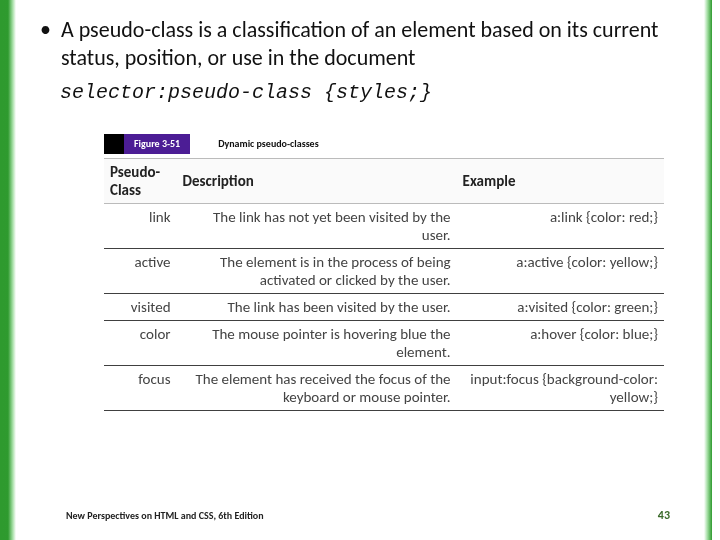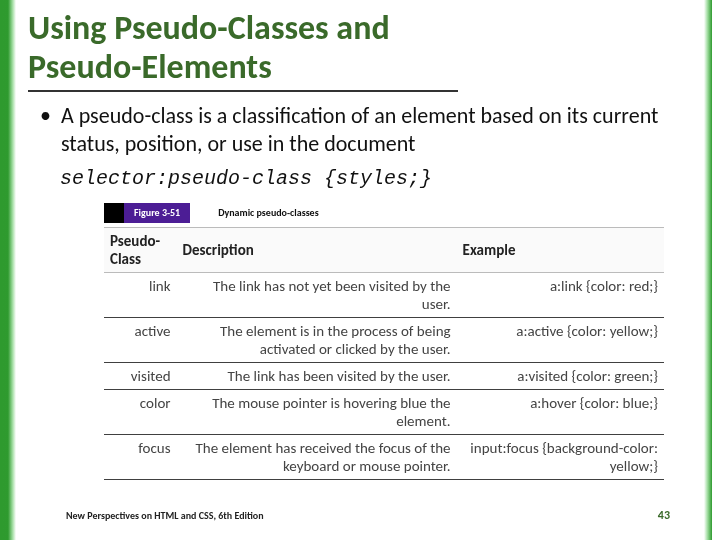--- a/index.html
+++ b/index.html
@@ -21,21 +21,21 @@
   .content { position: absolute; left: 20px; right: 20px; top: 8px; bottom: 8px; }
   .title {
     font-size: 34px; font-weight: 700; color: #3a6a2a; line-height: 1.15;
     padding-bottom: 4px; border-bottom: 2px solid #333; margin-bottom: 10px;
     width: 430px;
   }
   .bullet { display: flex; font-size: 22px; color: #111; line-height: 1.25; margin: 8px 0 10px 12px; }
   .bullet .dot { margin-right: 10px; }
   .code-line {
     font-family: "Courier New", monospace; font-style: italic; font-size: 20px;
-    margin-left: 32px; margin-bottom: 13px; color: #111;
+    margin-left: 32px; margin-bottom: 30px; color: #111;
   }
   .figure { margin-left: 76px; width: 560px; }
   .fig-header { display: flex; align-items: stretch; height: 20px; margin-bottom: 4px; }
   .fig-strip { background: #000; width: 20px; }
   .fig-label { background: #4c1d95; color: #fff; font-size: 10px; font-weight: 700; padding: 3px 10px; }
   .fig-caption { background: #fff; color: #111; font-size: 10px; font-weight: 700; padding: 3px 28px; }
   table { border-collapse: collapse; width: 100%; font-size: 15px; color: #444; }
   th { text-align: left; font-weight: 700; color: #222; padding: 4px 6px; border-top: 1px solid #bbb; border-bottom: 1px solid #bbb; background: #fafafa; }
   td { padding: 4px 6px; border-bottom: 1px solid #404040; vertical-align: top; text-align: right; }
   td.pc { width: 70px; }
@@ -47,21 +47,20 @@
     font-size: 10px; color: #222; font-weight: 600;
   }
   .pagenum { color: #3a6a2a; font-weight: 700; font-size: 12px; }
 </style>
 </head>
 <body>
 
 <div class="slide">
   <div class="content">
 
-    <h1 class="title">Using Pseudo-Classes and Pseudo-Elements</h1>
 
     <div class="bullet">
       <span class="dot">•</span>
       <span>A pseudo-class is a classification of an element based on its current status, position, or use in the document</span>
     </div>
 
     <div class="code-line">selector:pseudo-class {styles;}</div>
 
     <div class="figure">
       <div class="fig-header">

